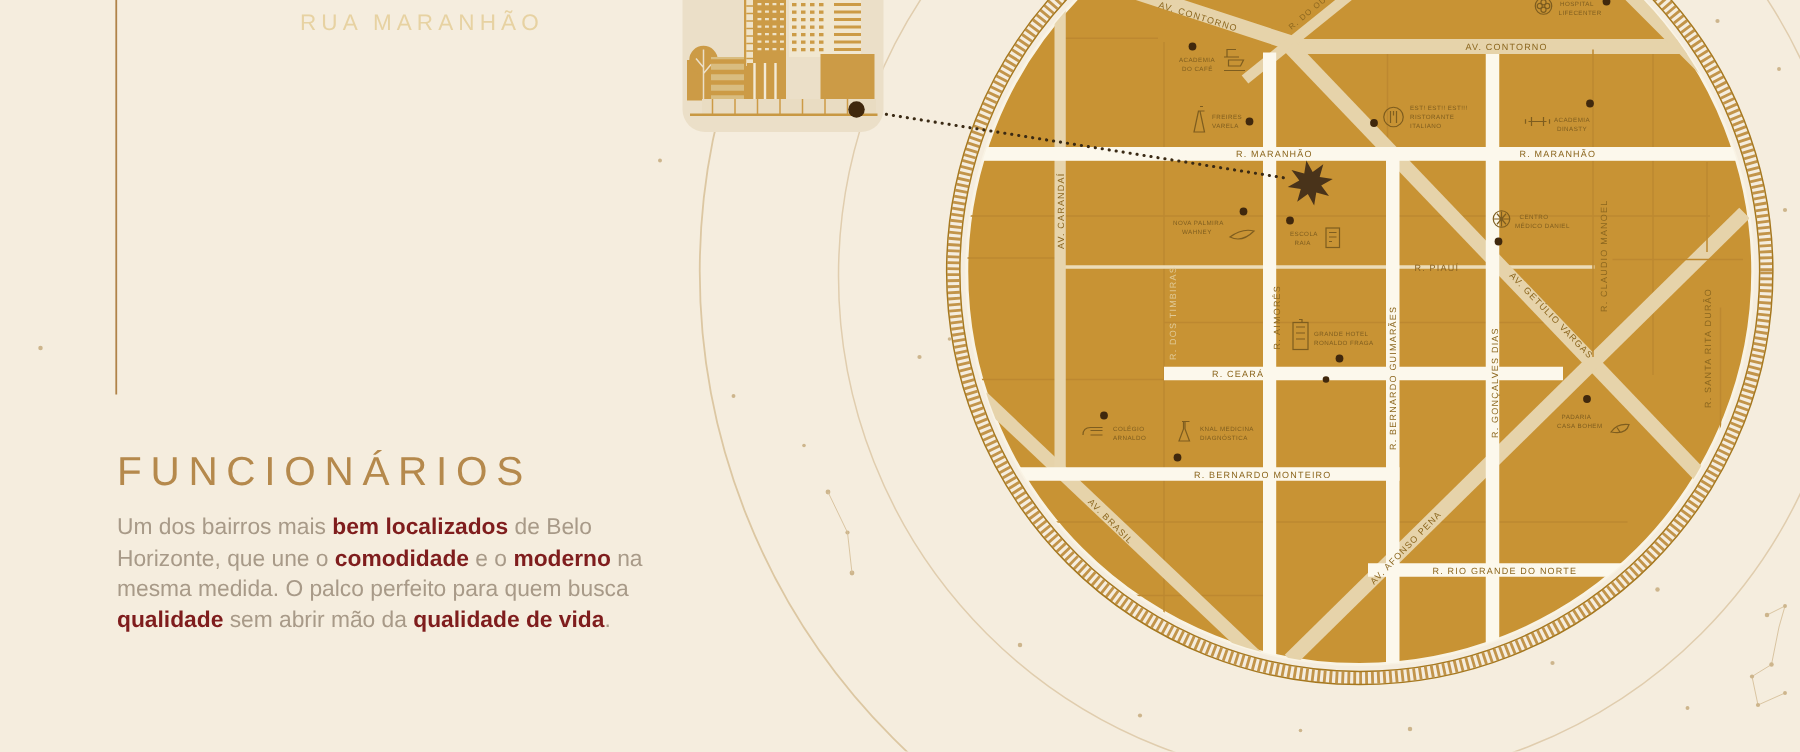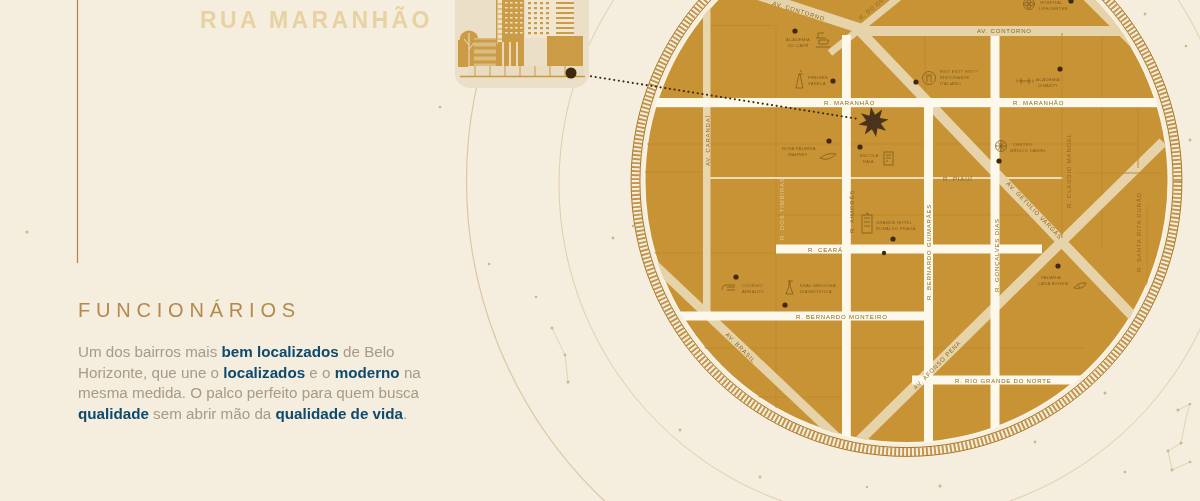--- a/index.html
+++ b/index.html
@@ -1,22 +1,22 @@
 <!DOCTYPE html>
 <html><head>
 <meta charset="utf-8">
 <style>
 html,body{margin:0;padding:0;}
 body{width:1200px;height:501px;overflow:hidden;background:#f5edde;font-family:"Liberation Sans",sans-serif;}
 #stage{position:relative;width:1200px;height:501px;}
 svg{position:absolute;top:0;left:0;}
-.hdr{position:absolute;left:78px;top:299px;font-size:20px;letter-spacing:5.8px;color:#b5894c;font-weight:400;}
+.hdr{position:absolute;left:78px;top:299px;font-size:27px;letter-spacing:5.8px;color:#b5894c;font-weight:400;}
 .para{position:absolute;left:78px;top:342px;width:370px;font-size:15.2px;line-height:20.6px;color:#a89a88;}
-.para b{color:#0c4a6e;font-weight:bold;}
-.ruam{position:absolute;left:200px;top:7px;font-size:23px;letter-spacing:3.4px;color:#e7d2a2;font-weight:bold;}
+.para b{color:#7f1d1d;font-weight:bold;}
+.ruam{position:absolute;left:200px;top:7px;font-size:15px;letter-spacing:3.4px;color:#e7d2a2;font-weight:normal;}
 </style>
 </head>
 <body>
 <div id="stage">
 <svg width="1200" height="501" viewBox="0 0 1200 501">
 <defs>
 <clipPath id="mapclip">
           <circle cx="906.5" cy="181" r="262"></circle>
         </clipPath>
 </defs>
@@ -358,14 +358,14 @@
 
 <circle cx="571" cy="73" r="5.5" fill="#40280d"></circle>
 </g>
 </g>
 </svg>
 
 <div class="ruam">RUA MARANHÃO</div>
 
 <div class="hdr">FUNCIONÁRIOS</div>
 
-<div class="para">Um dos bairros mais <b>bem localizados</b> de Belo<br>Horizonte, que une o <b>localizados</b> e o <b>moderno</b> na<br>mesma medida. O palco perfeito para quem busca<br><b>qualidade</b> sem abrir mão da <b>qualidade de vida</b>.</div>
+<div class="para">Um dos bairros mais <b>bem localizados</b> de Belo<br>Horizonte, que une o <b>comodidade</b> e o <b>moderno</b> na<br>mesma medida. O palco perfeito para quem busca<br><b>qualidade</b> sem abrir mão da <b>qualidade de vida</b>.</div>
 </div>
 
 </body></html>

